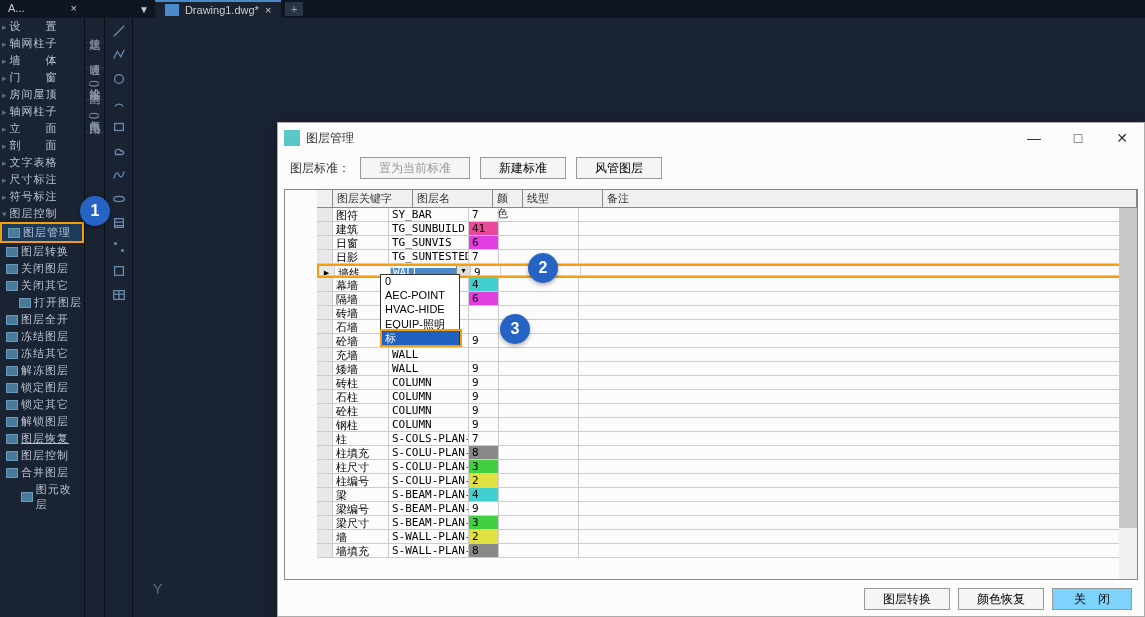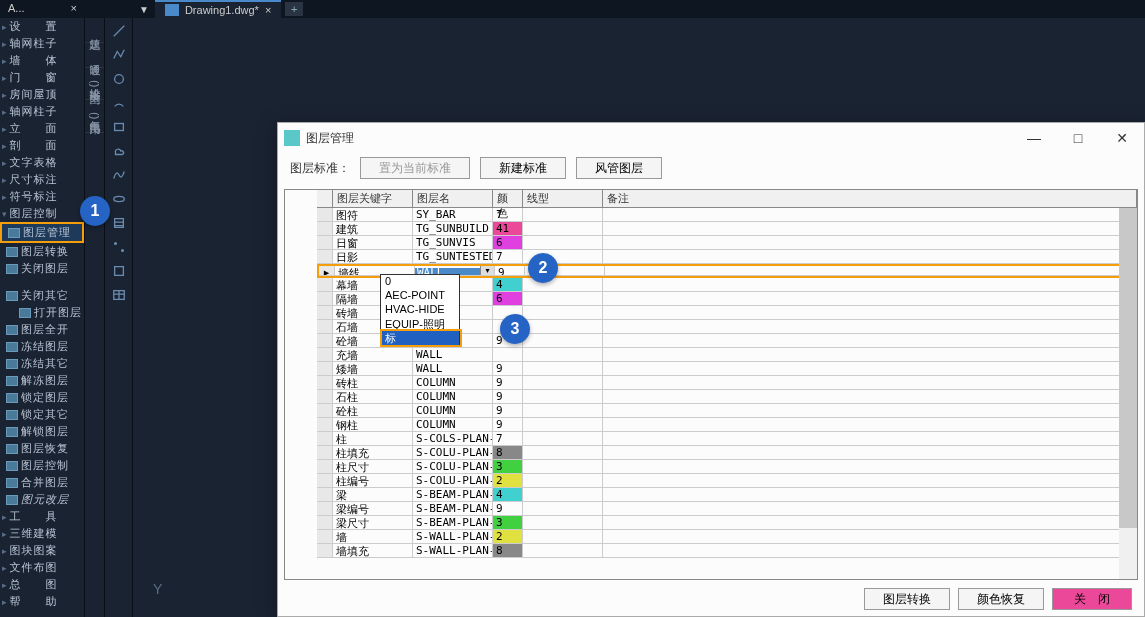--- a/index.html
+++ b/index.html
@@ -51,21 +51,21 @@
 .th-key { width: 80px; }
 .th-name { width: 80px; }
 .th-color { width: 30px; }
 .th-line { width: 80px; }
 .th-note { flex: 1; }
 
 .table-body { height: 370px; overflow-y: scroll; font-size: 11px; }
 .tr { display: flex; height: 14px; }
 .td { border-right: 1px solid #ccc; border-bottom: 1px solid #ccc; padding: 0 3px; overflow: hidden; white-space: nowrap; }
 .td-marker { width: 16px; background: #e8e8e8; text-align: center; }
-.td-key { width: 80px; }
+.td-key { width: 56px; }
 .td-name { width: 80px; font-family: monospace; }
 .td-color { width: 30px; font-family: monospace; }
 .td-line { width: 80px; }
 .td-note { flex: 1; }
 
 .row-hilite { border: 2px solid #f59e0b; }
 .name-input { width: 100%; height: 100%; background: #4a8aca; color: white; border: none; font-family: monospace; font-size: 11px; padding: 0 2px; }
 .dropdown-arrow { position: absolute; right: 0; width: 14px; background: #ddd; border-left: 1px solid #888; text-align: center; font-size: 8px; }
 
 .dropdown-pop { position: absolute; background: white; border: 1px solid #333; font-size: 11px; font-family: monospace; z-index: 10; }
@@ -101,41 +101,33 @@
       <div class="tree-item">剖　　面</div>
       <div class="tree-item">文字表格</div>
       <div class="tree-item">尺寸标注</div>
       <div class="tree-item">符号标注</div>
       <div class="tree-item open">图层控制</div>
     </div>
   <div id="treeLayer">
       <div class="tree-item has-icon highlighted" style="padding-left: 4px;"><span class="icon-layer"></span>图层管理</div>
       <div class="tree-item has-icon" style="padding-left: 4px;"><span class="icon-layer"></span>图层转换</div>
       <div class="tree-item has-icon" style="padding-left: 4px;"><span class="icon-layer"></span>关闭图层</div>
-      <div class="tree-item has-icon" style="padding-left: 4px; margin-top: 10px;"><span class="icon-layer"></span>关闭其它</div>
+      <div class="tree-item has-icon" style="padding-left: 4px;"><span class="icon-layer"></span>关闭其它</div>
       <div class="tree-item has-icon" style="padding-left: 4px; justify-content: flex-end;"><span class="icon-layer"></span>打开图层</div>
       <div class="tree-item has-icon" style="padding-left: 4px;"><span class="icon-layer"></span>图层全开</div>
       <div class="tree-item has-icon" style="padding-left: 4px;"><span class="icon-layer"></span>冻结图层</div>
       <div class="tree-item has-icon" style="padding-left: 4px;"><span class="icon-layer"></span>冻结其它</div>
       <div class="tree-item has-icon" style="padding-left: 4px;"><span class="icon-layer"></span>解冻图层</div>
       <div class="tree-item has-icon" style="padding-left: 4px;"><span class="icon-layer"></span>锁定图层</div>
       <div class="tree-item has-icon" style="padding-left: 4px;"><span class="icon-layer"></span>锁定其它</div>
       <div class="tree-item has-icon" style="padding-left: 4px;"><span class="icon-layer"></span>解锁图层</div>
-      <div class="tree-item has-icon" style="padding-left: 4px;"><span class="icon-layer"></span>图层恢复</div>
+      <div class="tree-item has-icon" style="padding-left: 4px; text-decoration: underline;"><span class="icon-layer"></span>图层恢复</div>
       <div class="tree-item has-icon" style="padding-left: 4px;"><span class="icon-layer"></span>图层控制</div>
       <div class="tree-item has-icon" style="padding-left: 4px;"><span class="icon-layer"></span>合并图层</div>
-      <div class="tree-item has-icon" style="padding-left: 4px; font-style: italic;"><span class="icon-layer"></span>图元改层</div>
-    </div>
-  <div id="tree2">
-      <div class="tree-item">工　　具</div>
-      <div class="tree-item">三维建模</div>
-      <div class="tree-item">图块图案</div>
-      <div class="tree-item">文件布图</div>
-      <div class="tree-item">总　　图</div>
-      <div class="tree-item">帮　　助</div>
+      <div class="tree-item has-icon" style="padding-left: 19px;"><span class="icon-layer"></span>图元改层</div>
     </div>
 </div>
 
 <div class="vert-tabs">
   <div class="vert-tab">建筑</div>
   <div class="vert-tab">暖通</div>
   <div class="vert-tab">给排水(室内)</div>
   <div class="vert-tab">电气(民用)</div>
 </div>
 
@@ -459,19 +451,19 @@
       <div class="dd-item">AEC-POINT</div>
       <div class="dd-item">HVAC-HIDE</div>
       <div class="dd-item">EQUIP-照明</div>
       <div class="dd-item sel">标</div>
       <div style="position: absolute; left: -1px; top: 54px; width: 82px; height: 18px; border: 2px solid rgb(245, 158, 11); pointer-events: none;"></div>
     </div>
 
   <div class="dlg-footer">
     <button class="dlg-btn">图层转换</button>
     <button class="dlg-btn">颜色恢复</button>
-    <button class="dlg-btn" style="background:#ec4899;min-width:80px">关　闭</button>
+    <button class="dlg-btn" style="background:#7dd3fc;min-width:80px">关　闭</button>
   </div>
 </div>
 
 <div class="callout" style="left:80px; top:196px;">1</div>
 <div class="callout" style="left:528px; top:253px;">2</div>
 <div class="callout" style="left:500px; top:314px;">3</div>
 
 </body></html>

